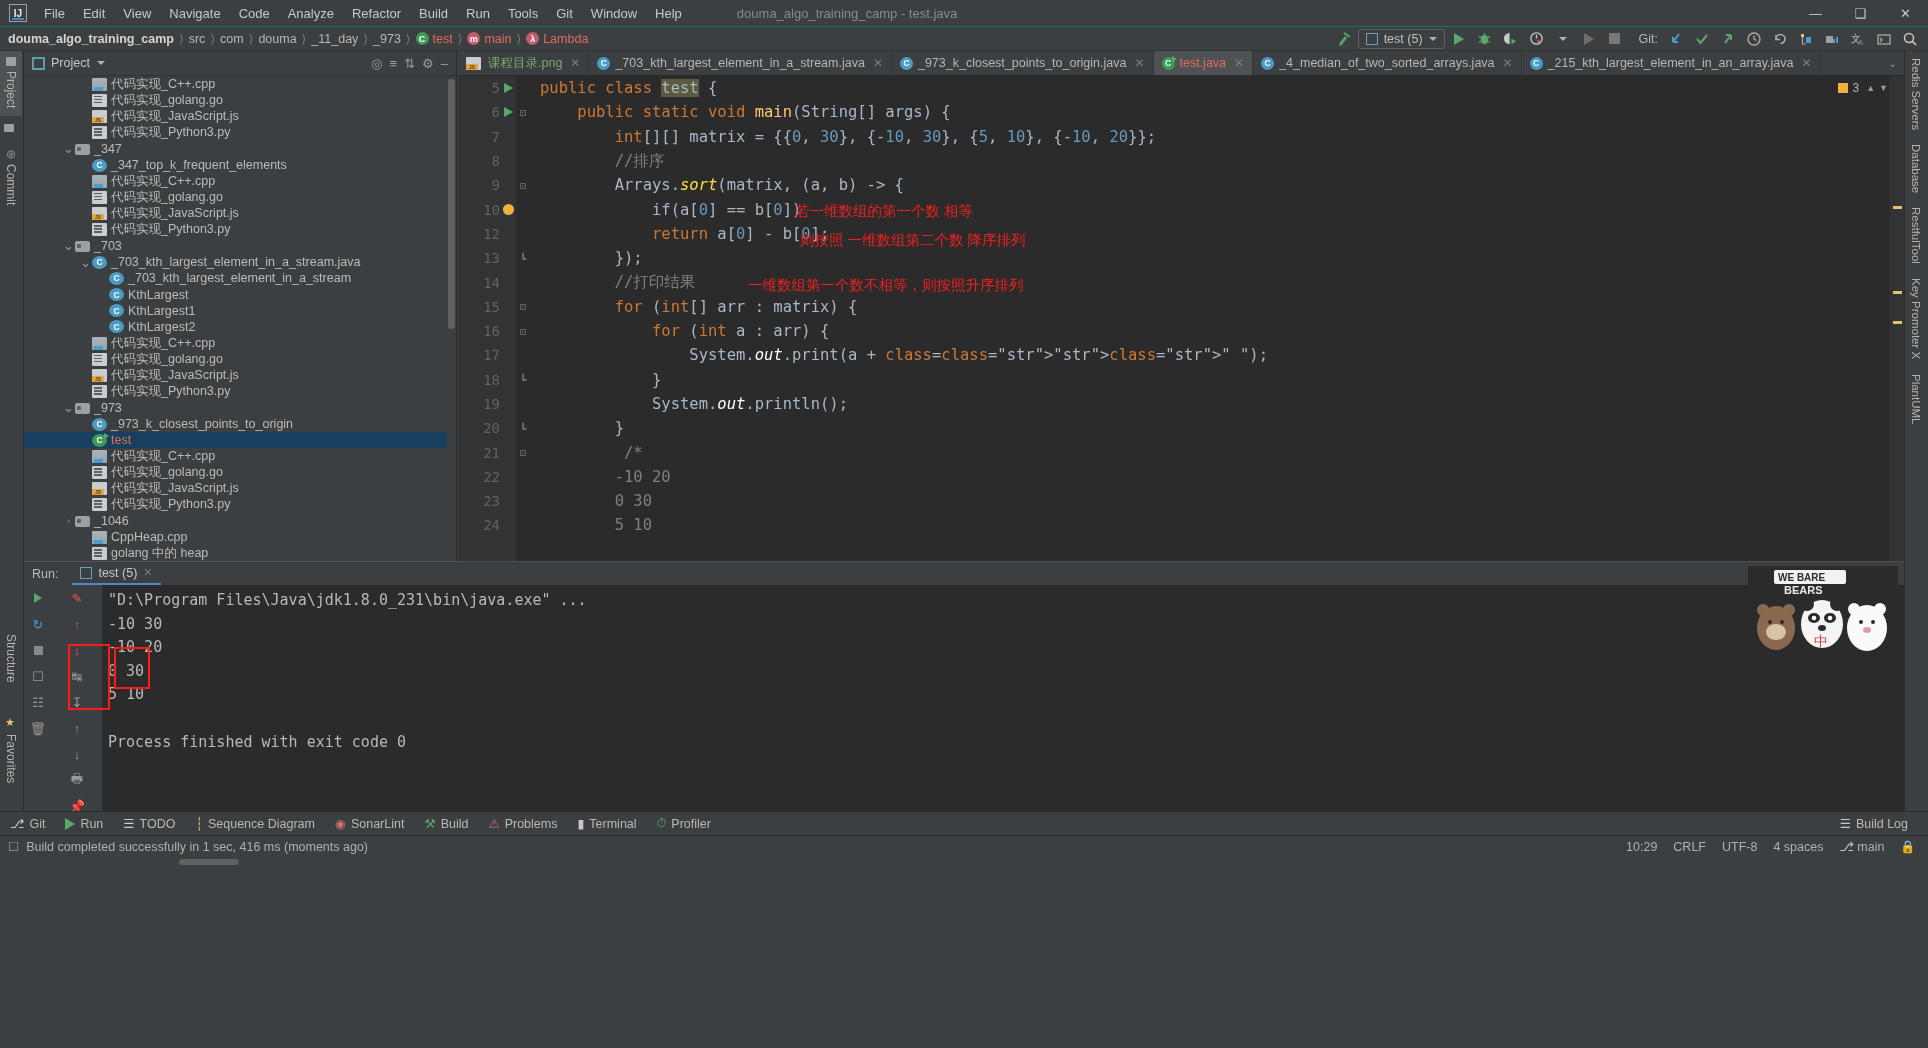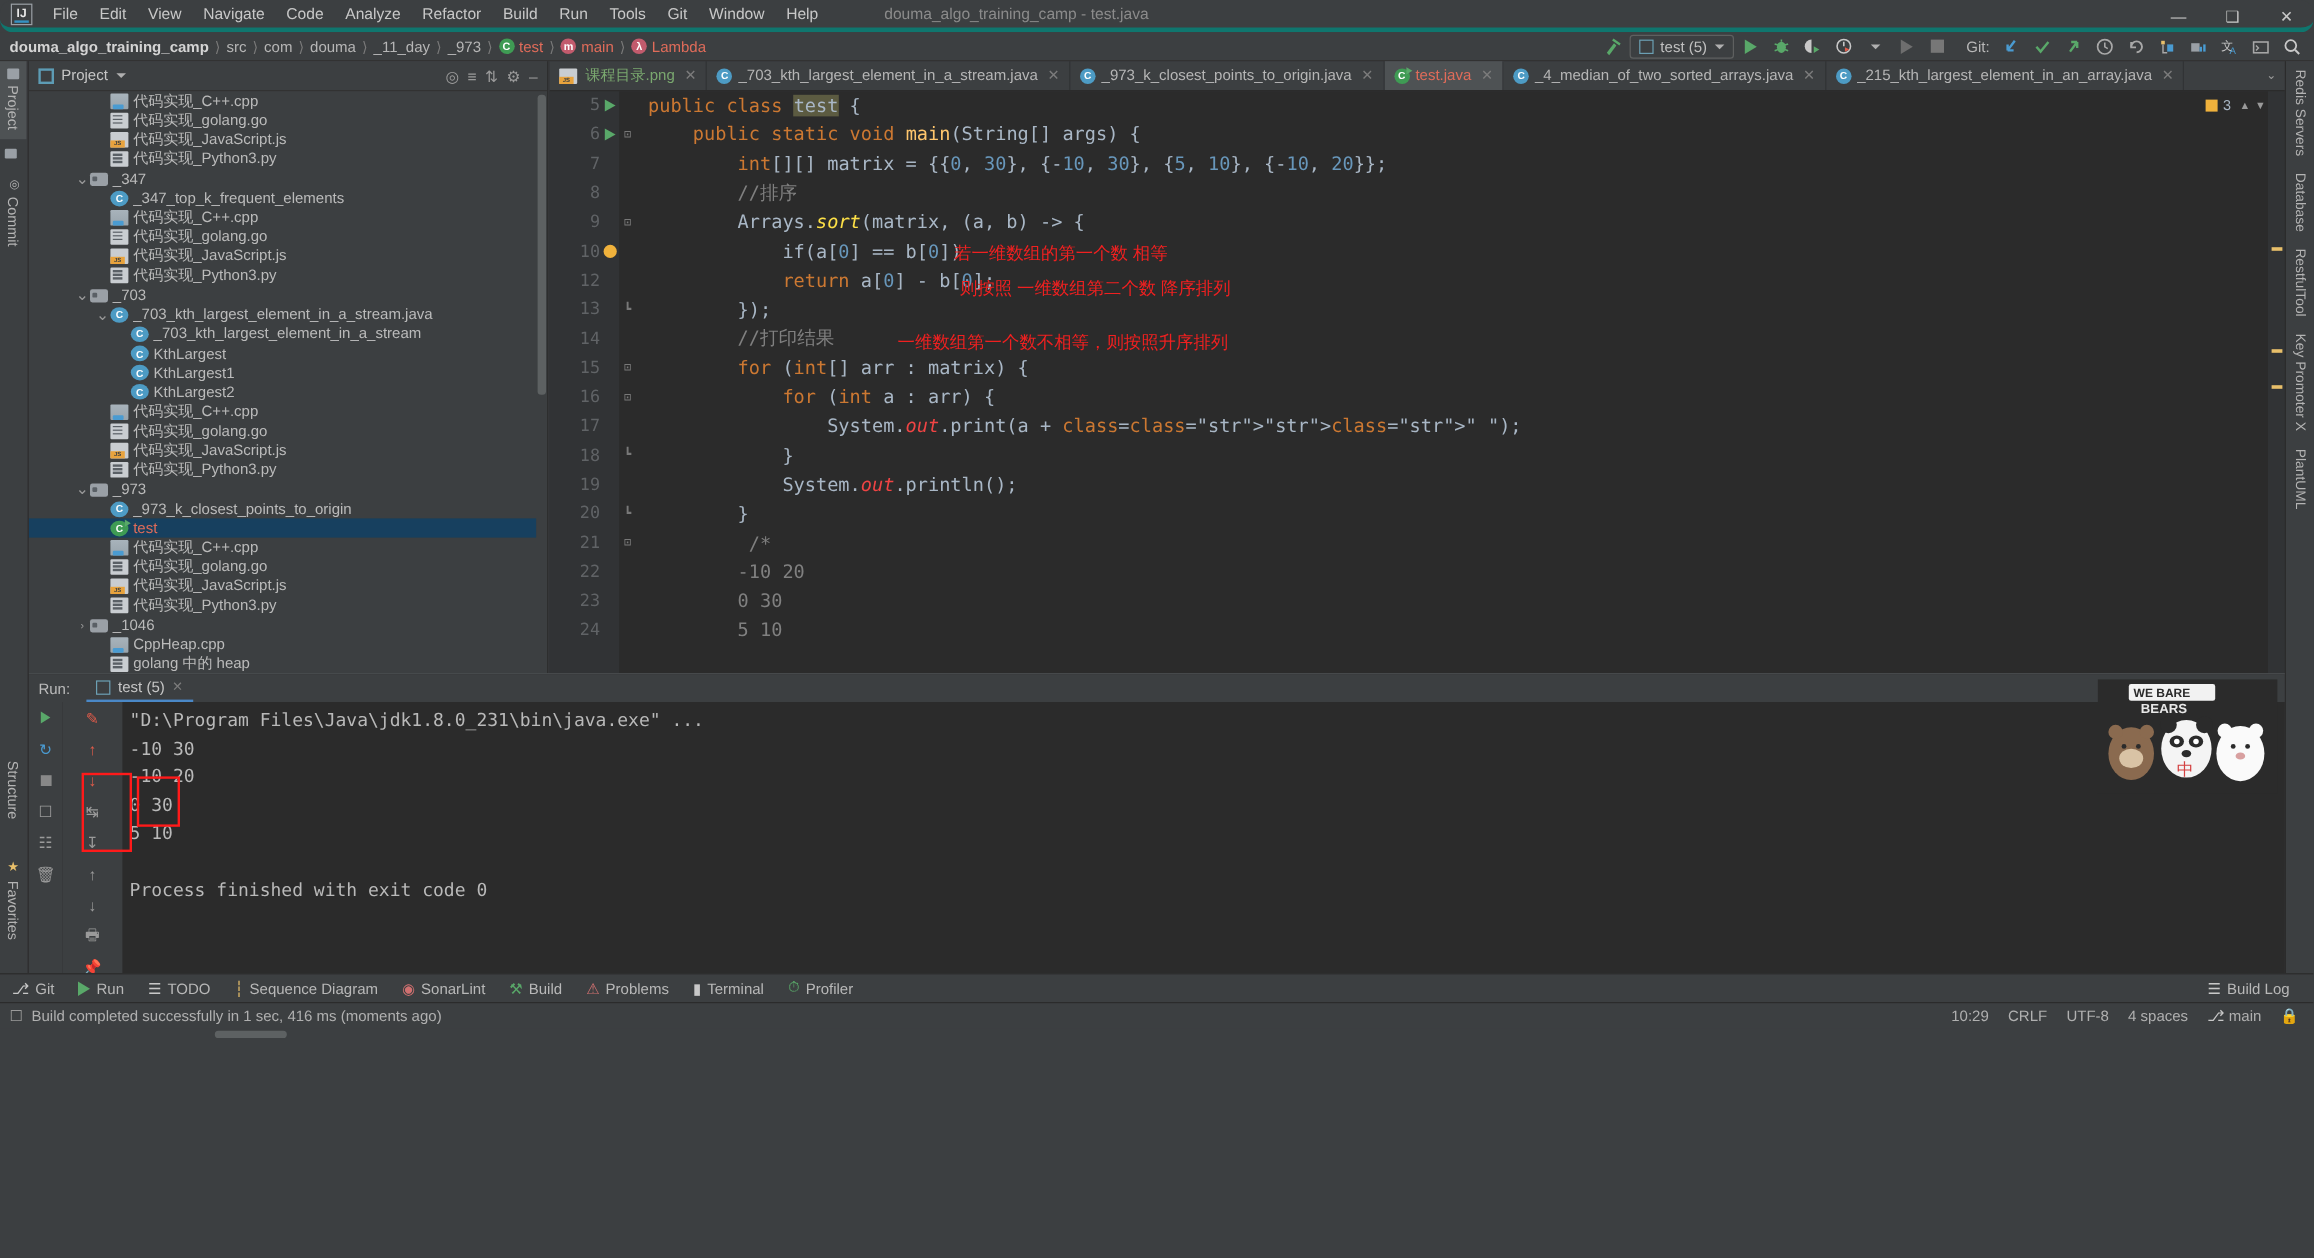--- a/index.html
+++ b/index.html
@@ -9,22 +9,21 @@
     font-family: "Liberation Sans", sans-serif;
     color: #bbbbbb;
     overflow: hidden;
   }
   #app { position: relative; width: 1928px; height: 1048px; }
 
   
   .menubar {
     position: absolute; left: 0; top: 0; width: 1928px; height: 27px;
     background: #3c3f41; display: flex; align-items: center;
-    border-bottom: 4px solid #0f766e;
-    border-radius: 11px;
+    border-bottom: 1px solid #0f766e;
   }
   .ij-logo {
     width: 18px; height: 18px; margin: 0 8px 0 9px;
     background: #3c3f41; border: 1px solid #9aa0a6;
     color: #e8e8e8; font-size: 10px; font-weight: bold;
     display: flex; align-items: center; justify-content: center;
     position: relative;
   }
   .ij-logo::after {
     content: ""; position: absolute; left: 2px; right: 2px; bottom: 1px;
@@ -156,21 +155,21 @@
   .lnum { width: 42px; text-align:right; color:#606366; font-size: 14px; flex:0 0 42px;
           font-family:"DejaVu Sans Mono", monospace; }
   .gmark { width: 16px; flex:0 0 16px; display:flex; align-items:center; justify-content:center; }
   .gfold { width: 14px; flex:0 0 14px; display:flex; align-items:center; justify-content:center; color:#787878; font-size:10px;}
   .ctext { padding-left: 10px; color:#a9b7c6; }
   .kw { color:#cc7832; }
   .num { color:#6897bb; }
   .cmt { color:#808080; }
   .fn  { color:#ffc66d; }
   .it  { font-style: italic; color:#fde047; }
-  .field { color:#ef4444; font-style:italic; }
+  .field { color:#ffffff; font-style:italic; }
   .hl-test { background:#5c5b41; }
   .ann { color:#f02020; font-family:"Liberation Sans", sans-serif; font-size:14.5px; }
   .bulb { width:11px;height:11px;border-radius:50%;background:#f0b23c; }
   .run-tri { width:0;height:0;border-left:9px solid #59a869;border-top:5.5px solid transparent;border-bottom:5.5px solid transparent;}
 
   .err-strip { position:absolute; right:0; top:25px; width:14px; bottom:0; background:#313335; }
   .warn-head { position:absolute; right:16px; top:30px; display:flex; align-items:center; gap:4px; font-size:12px; color:#a9b7c6;}
   .warn-sq { width:10px;height:10px;background:#f0b23c; }
   .err-mark { position:absolute; right:2px; width:9px; height:3px; background:#e8bf6a; }
 

